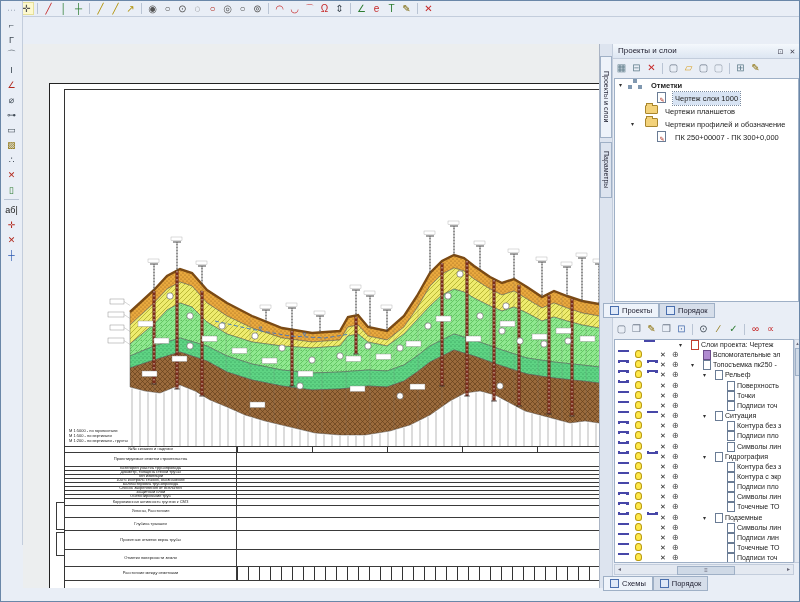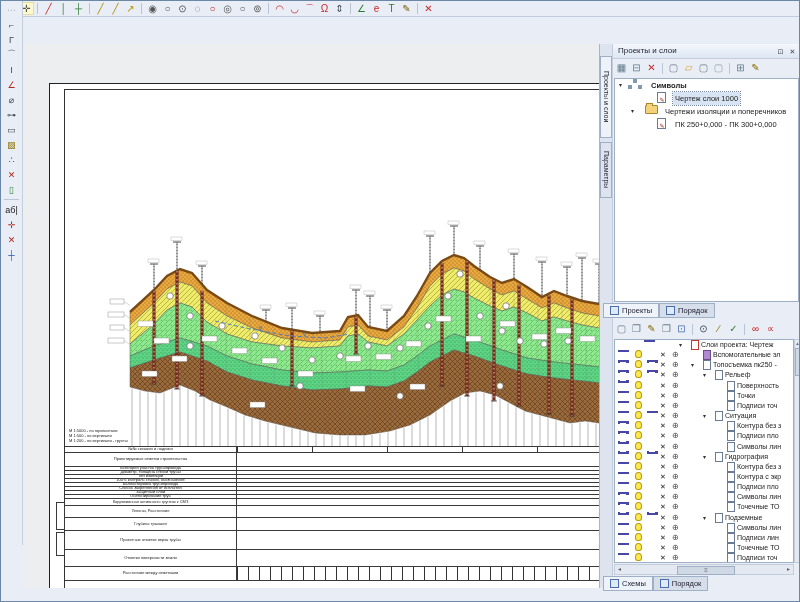--- a/index.html
+++ b/index.html
@@ -580,34 +580,38 @@
         <div class="ic" style="color: rgb(112, 124, 140);">▢</div>
         <div class="ic" style="color: rgb(154, 164, 176);">▢</div>
         <div class="sep"></div>
         <div class="ic" style="color: rgb(96, 125, 139);">⊞</div>
         <div class="ic" style="color: rgb(138, 109, 0);">✎</div>
       </div>
     <div id="ptree">
         <div class="prow">
           <span class="exp" style="left: 4px;">▾</span>
           <span class="ti-root" style="left: 18px;"></span>
-          <span class="plabel" style="left: 34px; font-weight: bold;">Символы</span>
+          <span class="plabel" style="left: 34px; font-weight: bold;">Отметки</span>
         </div>
         <div class="prow">
           <span class="ti-draw" style="left: 42px;"></span>
           <span class="plabel psel" style="left: 58px;">Чертеж слои 1000</span>
         </div>
         <div class="prow">
+          <span class="ti-folder" style="left: 30px;"></span>
+          <span class="plabel" style="left: 48px;">Чертежи планшетов</span>
+        </div>
+        <div class="prow">
           <span class="exp" style="left: 16px;">▾</span>
           <span class="ti-folder" style="left: 30px;"></span>
-          <span class="plabel" style="left: 48px;">Чертежи изоляции и поперечников</span>
+          <span class="plabel" style="left: 48px;">Чертежи профилей и обозначение</span>
         </div>
         <div class="prow">
           <span class="ti-draw" style="left: 42px;"></span>
-          <span class="plabel" style="left: 58px;">ПК 250+0,000 - ПК 300+0,000</span>
+          <span class="plabel" style="left: 58px;">ПК 250+00007 - ПК 300+0,000</span>
         </div>
       </div>
     <div id="ptabs" style="position:absolute;left:3px;top:259px;display:flex">
         <div class="btab active">
           <span class="tabic"></span>
           <span>Проекты</span>
         </div>
         <div class="btab">
           <span class="tabic"></span>
           <span>Порядок</span>

